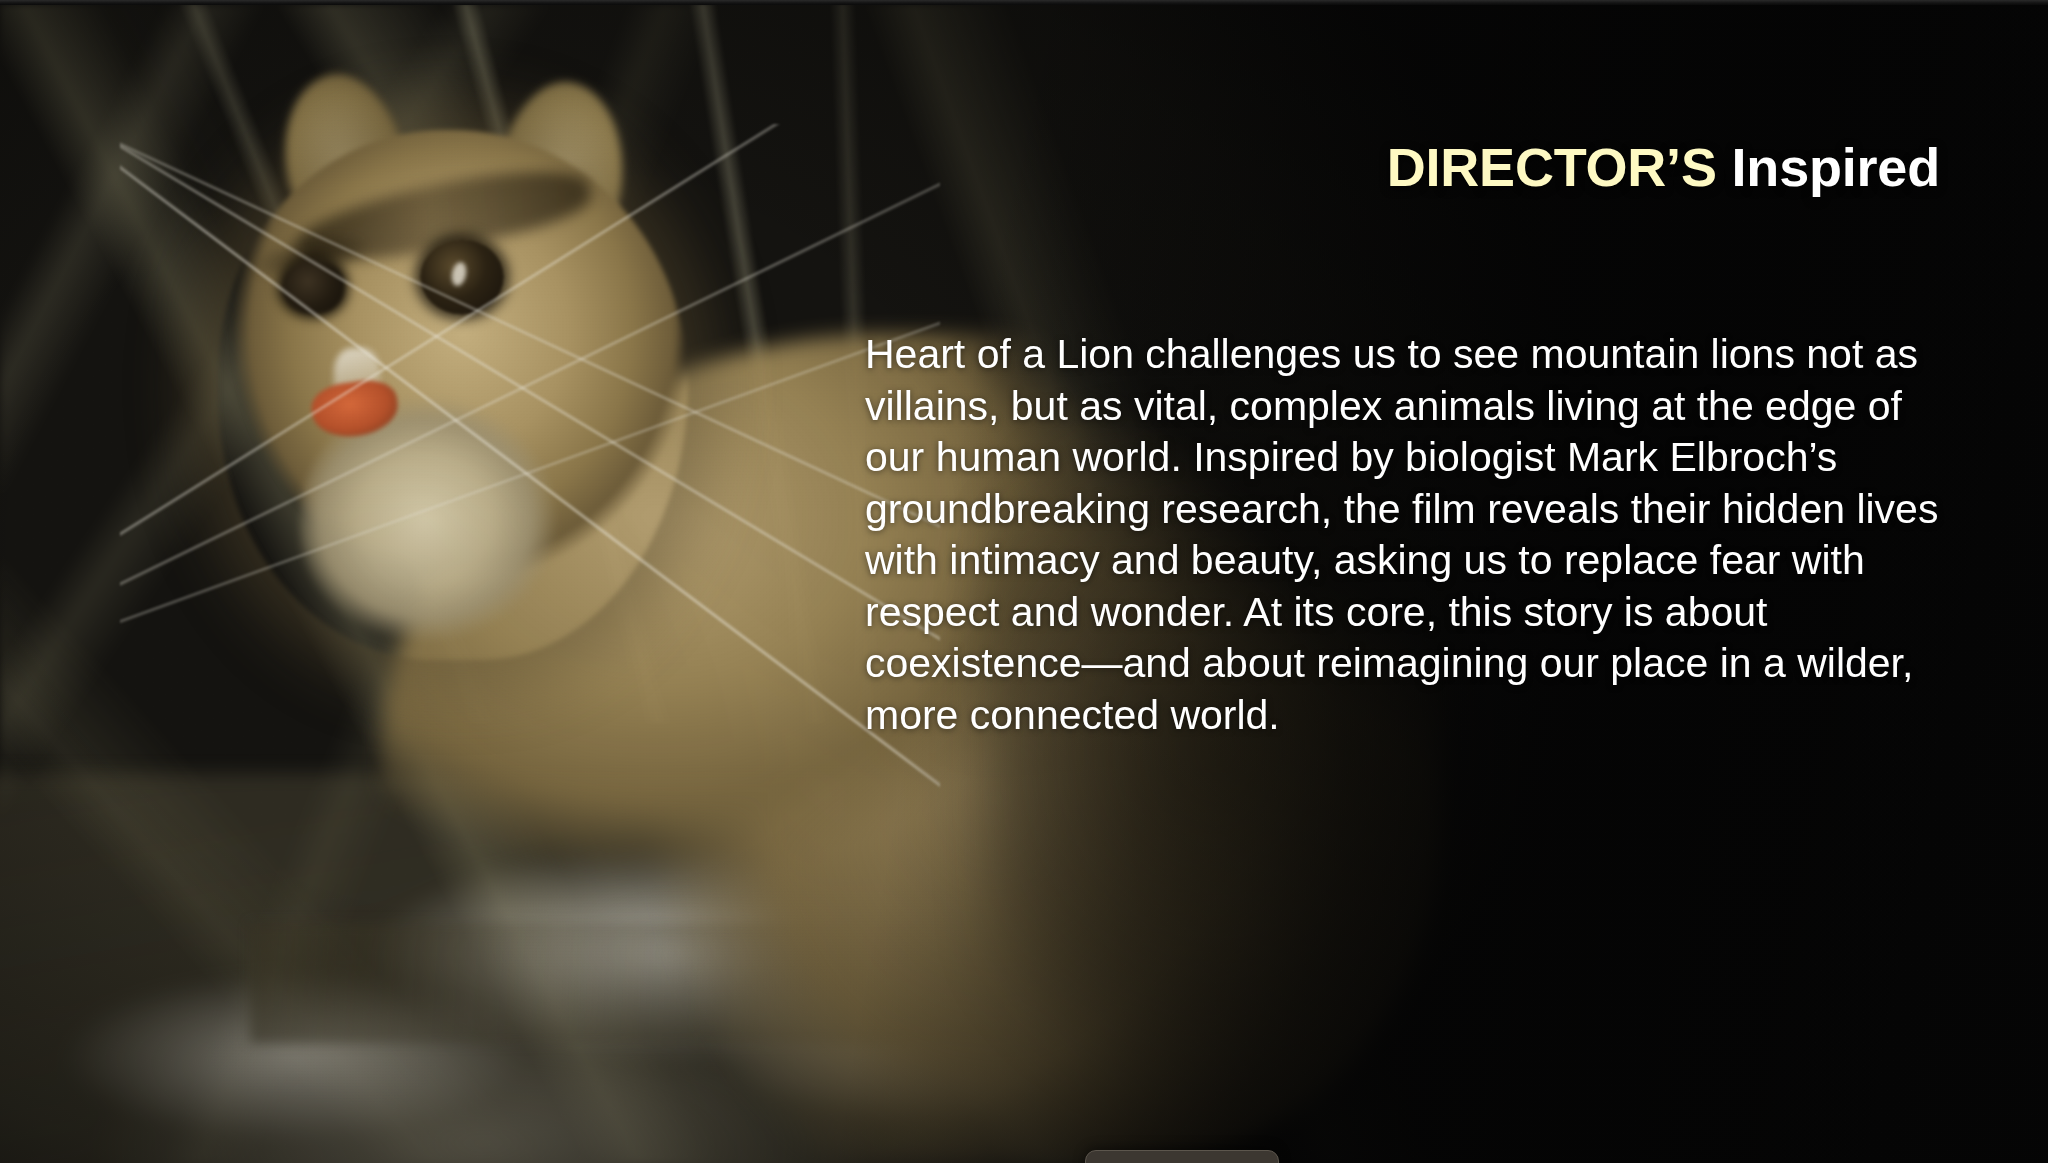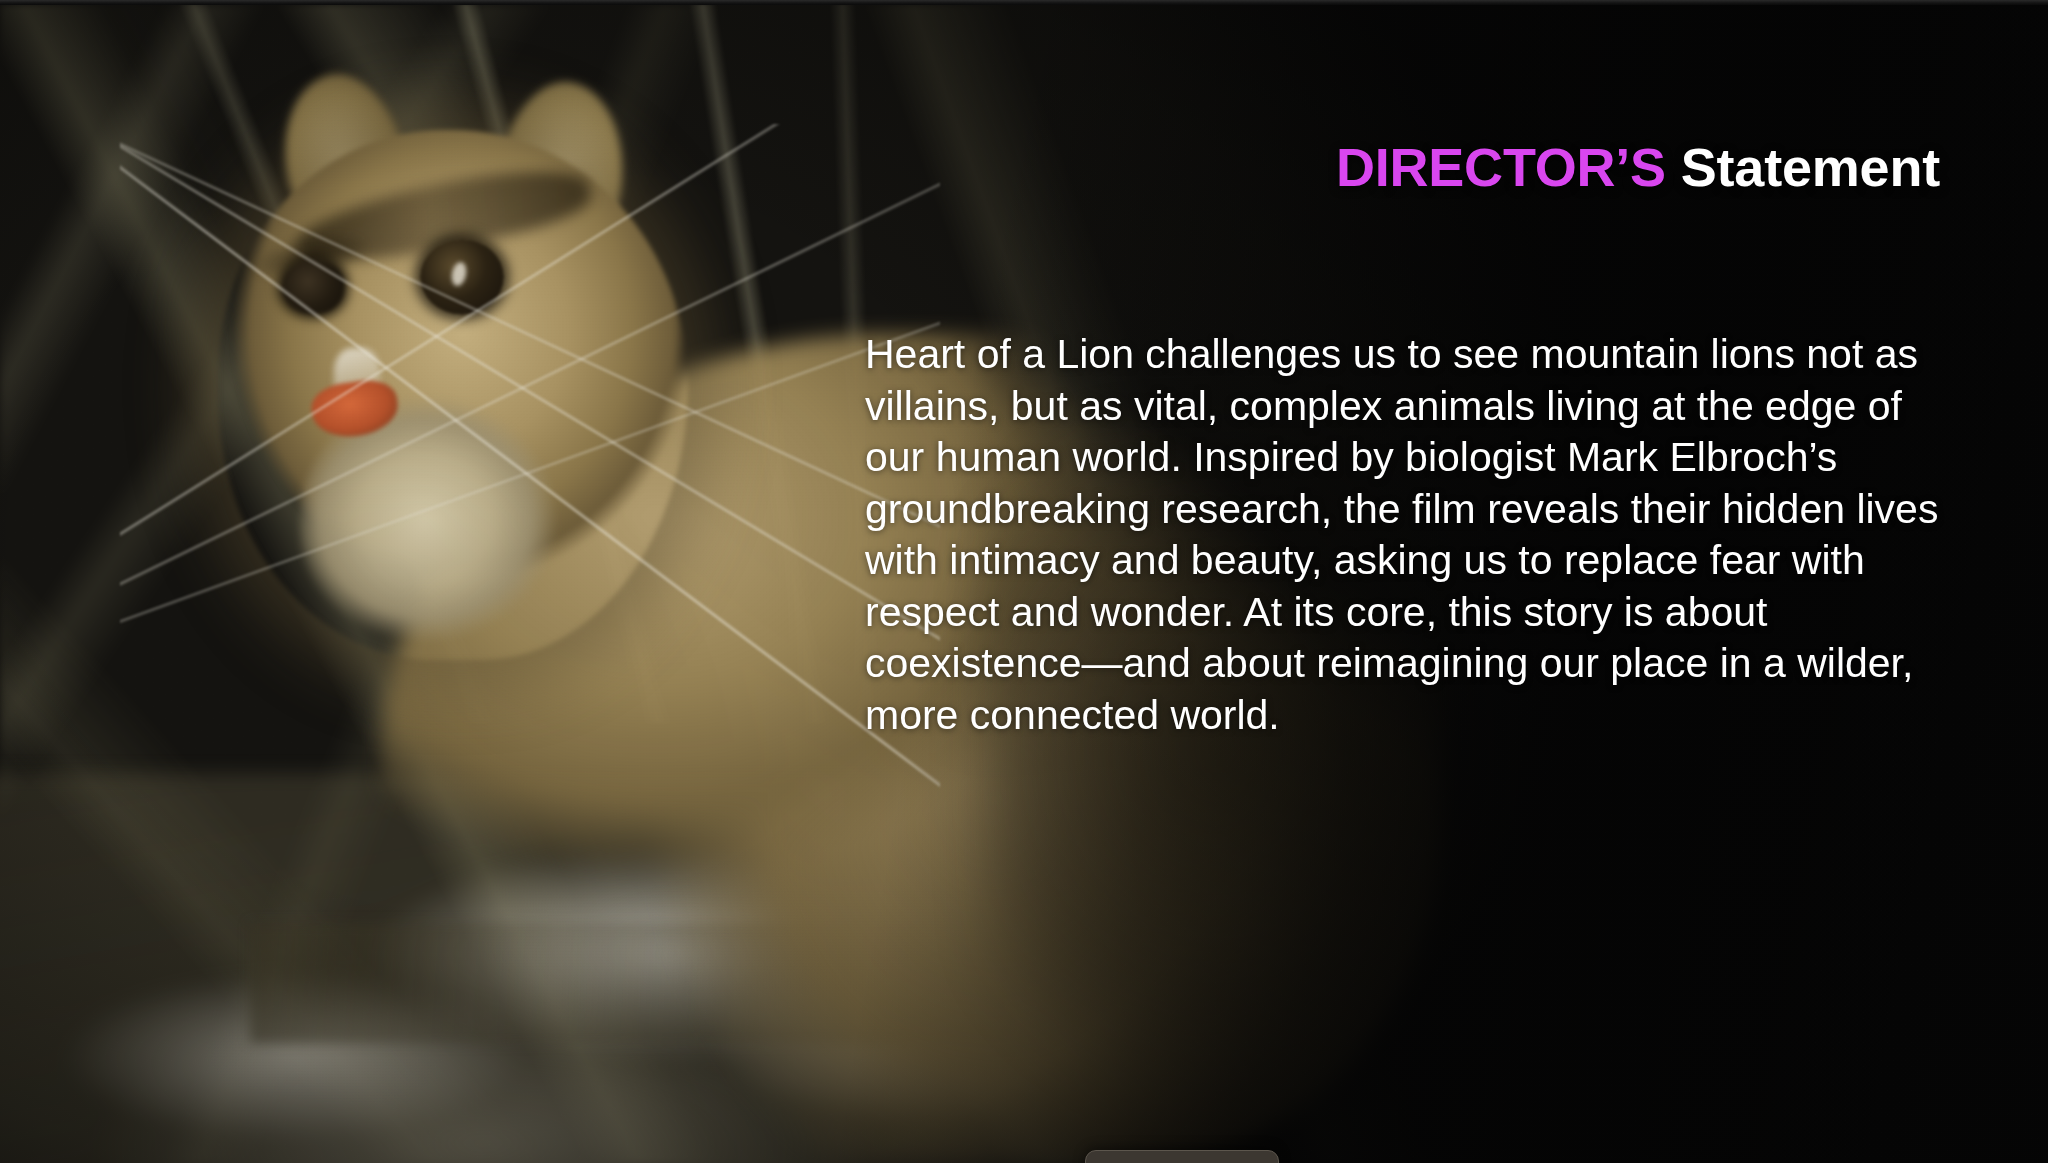--- a/index.html
+++ b/index.html
@@ -269,21 +269,21 @@
     top: 94px;
     right: 108px;
     text-align: right;
     font-size: 54px;
     line-height: 1.05;
     font-weight: 700;
     letter-spacing: -0.2px;
     white-space: nowrap;
     text-shadow: 0 2px 10px rgba(0,0,0,.75);
   }
-  .title-accent { color: #d946ef; }
+  .title-accent { color: #fef9c3; }
   .title-rest   { color: #ffffff; }
 
   .statement-body {
     position: absolute;
     top: 288px;
     right: 108px;
     width: 1075px;
     text-align: left;
     color: #ffffff;
     font-size: 41px;
@@ -344,21 +344,21 @@
     <div class="nose"></div>
     <div class="whiskers"></div>
 
     <div class="layer vignette"></div>
     <div class="layer grain"></div>
   </div>
 
   <div class="content">
 
     <h2 class="section-title">
-      <span class="title-accent">DIRECTOR’S</span><span> </span><span class="title-rest">Statement</span>
+      <span class="title-accent">DIRECTOR’S</span><span> </span><span class="title-rest">Inspired</span>
     </h2>
 
     <p class="statement-body">Heart of a Lion challenges us to see mountain lions not as villains, but as vital, complex animals living at the edge of our human world. Inspired by biologist Mark Elbroch’s groundbreaking research, the film reveals their hidden lives with intimacy and beauty, asking us to replace fear with respect and wonder. At its core, this story is about coexistence—and about reimagining our place in a wilder, more connected world.</p>
 
   </div>
 
   <div class="bottom-pill">Film Vimeo</div>
 
 </div>
 

